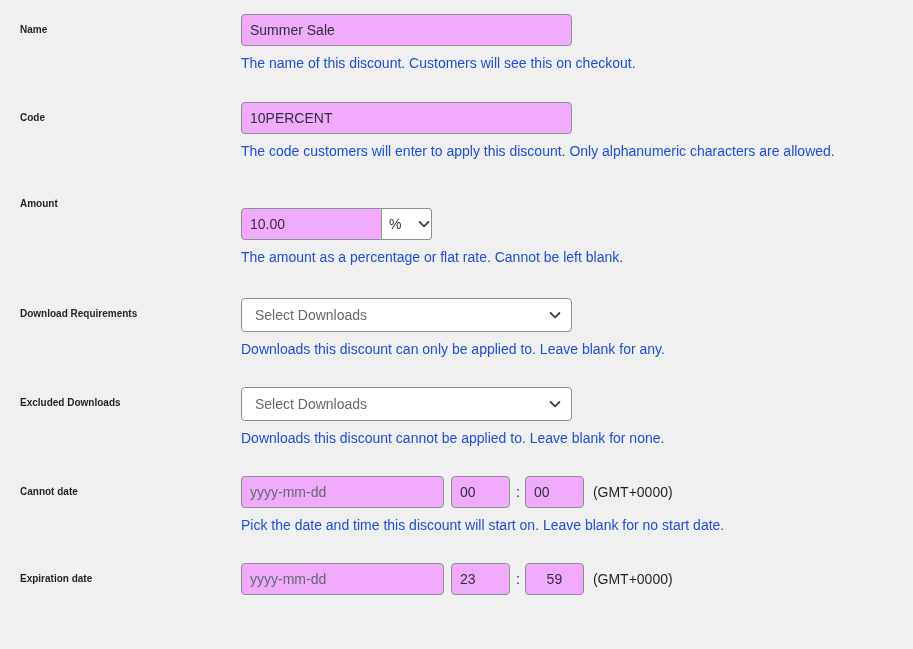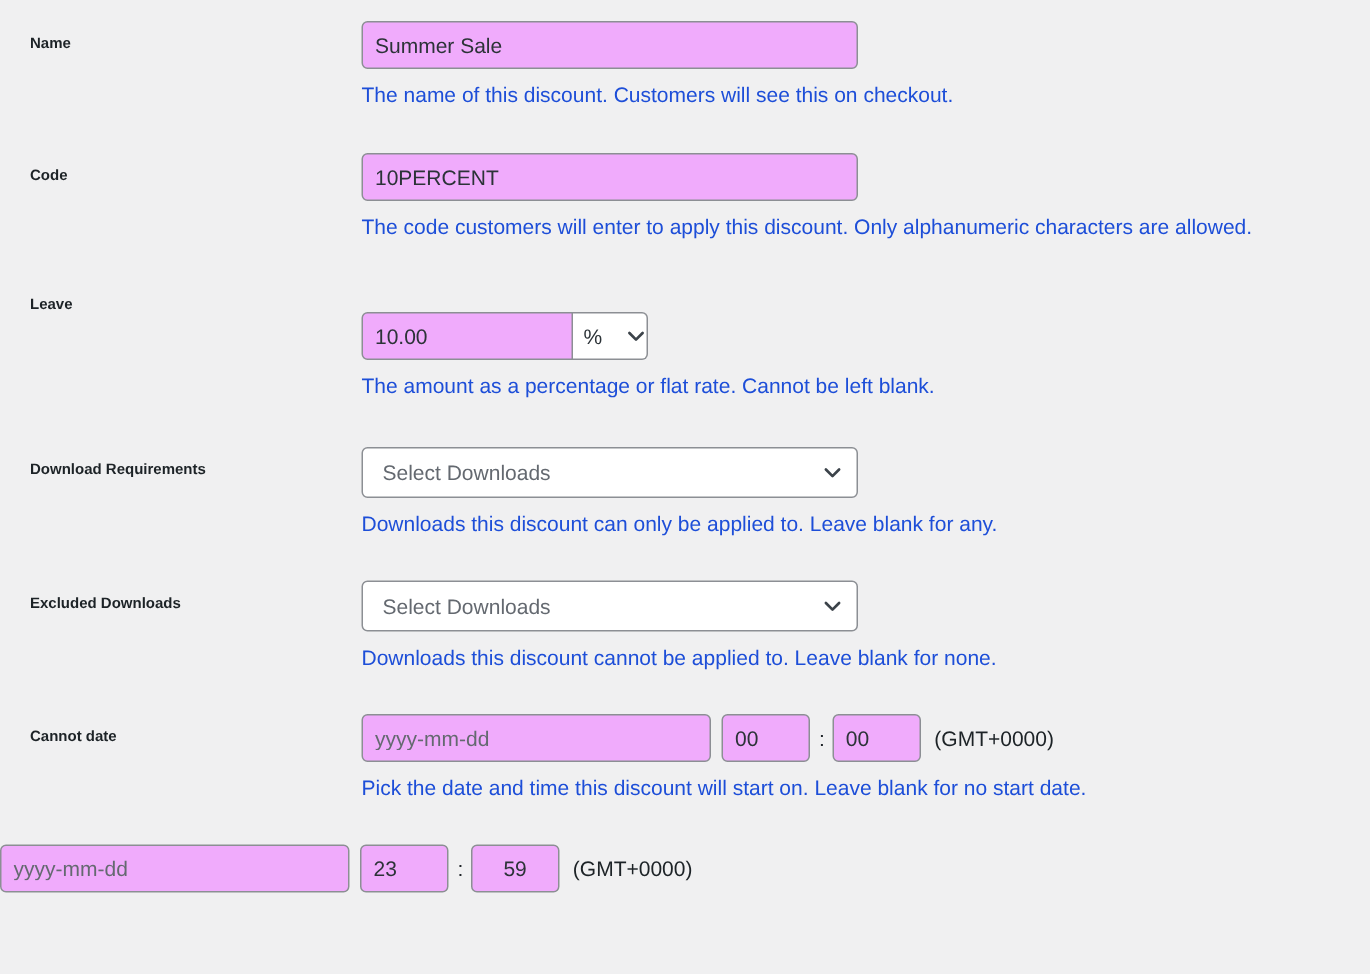--- a/index.html
+++ b/index.html
@@ -132,21 +132,21 @@
   .chev {
     width: 14px;
     height: 14px;
     flex: 0 0 auto;
     display: block;
   }
   .chev svg { display: block; }
 
   
   .date-input {
-    width: 233px;
+    width: 203px;
   }
   .time-input {
     width: 59px;
     margin-left: 7px;
     text-align: left;
   }
   .time-sep {
     margin: 0 5px 0 6px;
     font-size: 14px;
     color: #1d2327;
@@ -192,21 +192,21 @@
         <div class="control-line">
           <input class="text-input" type="text" value="10PERCENT" style="">
         </div>
         <div class="help-text" style="max-width:625px;">The code customers will enter to apply this discount. Only alphanumeric characters are allowed.</div>
       </div>
     </div>
   </div>
 
   <div class="form-row" style="padding-top:26px;">
     <div class="row-inner">
-      <div class="field-label">Leave</div>
+      <div class="field-label">Amount</div>
       <div class="field-content">
         <div class="control-line">
           <div class="amount-group">
             <input class="text-input amount-input" type="text" value="10.00" style="">
             <div class="amount-select">
               <span class="sel-value">%</span>
               <span class="chev">
                 <svg viewBox="0 0 14 14" width="14" height="14" aria-hidden="true">
                   <path d="M2.6 5 L7 9.4 L11.4 5" fill="none" stroke="#3c434a" stroke-width="1.8" stroke-linecap="round" stroke-linejoin="round"></path>
                 </svg>
@@ -268,20 +268,21 @@
           <input class="text-input time-input" type="text" style="margin-left: 0px;" value="00">
           <span class="tz-note">(GMT+0000)</span>
         </div>
         <div class="help-text">Pick the date and time this discount will start on. Leave blank for no start date.</div>
       </div>
     </div>
   </div>
 
   <div class="form-row" style="padding-top:26px;">
     <div class="row-inner">
+      <div class="field-label">Expiration date</div>
       <div class="field-content">
         <div class="control-line">
           <input class="text-input date-input" type="text" placeholder="yyyy-mm-dd" style="">
           <input class="text-input time-input" type="text" value="23" style="">
           <span class="time-sep">:</span>
           <input class="text-input time-input" type="text" style="margin-left: 0px; text-align: center;" value="59">
           <span class="tz-note">(GMT+0000)</span>
         </div>
       </div>
     </div>

